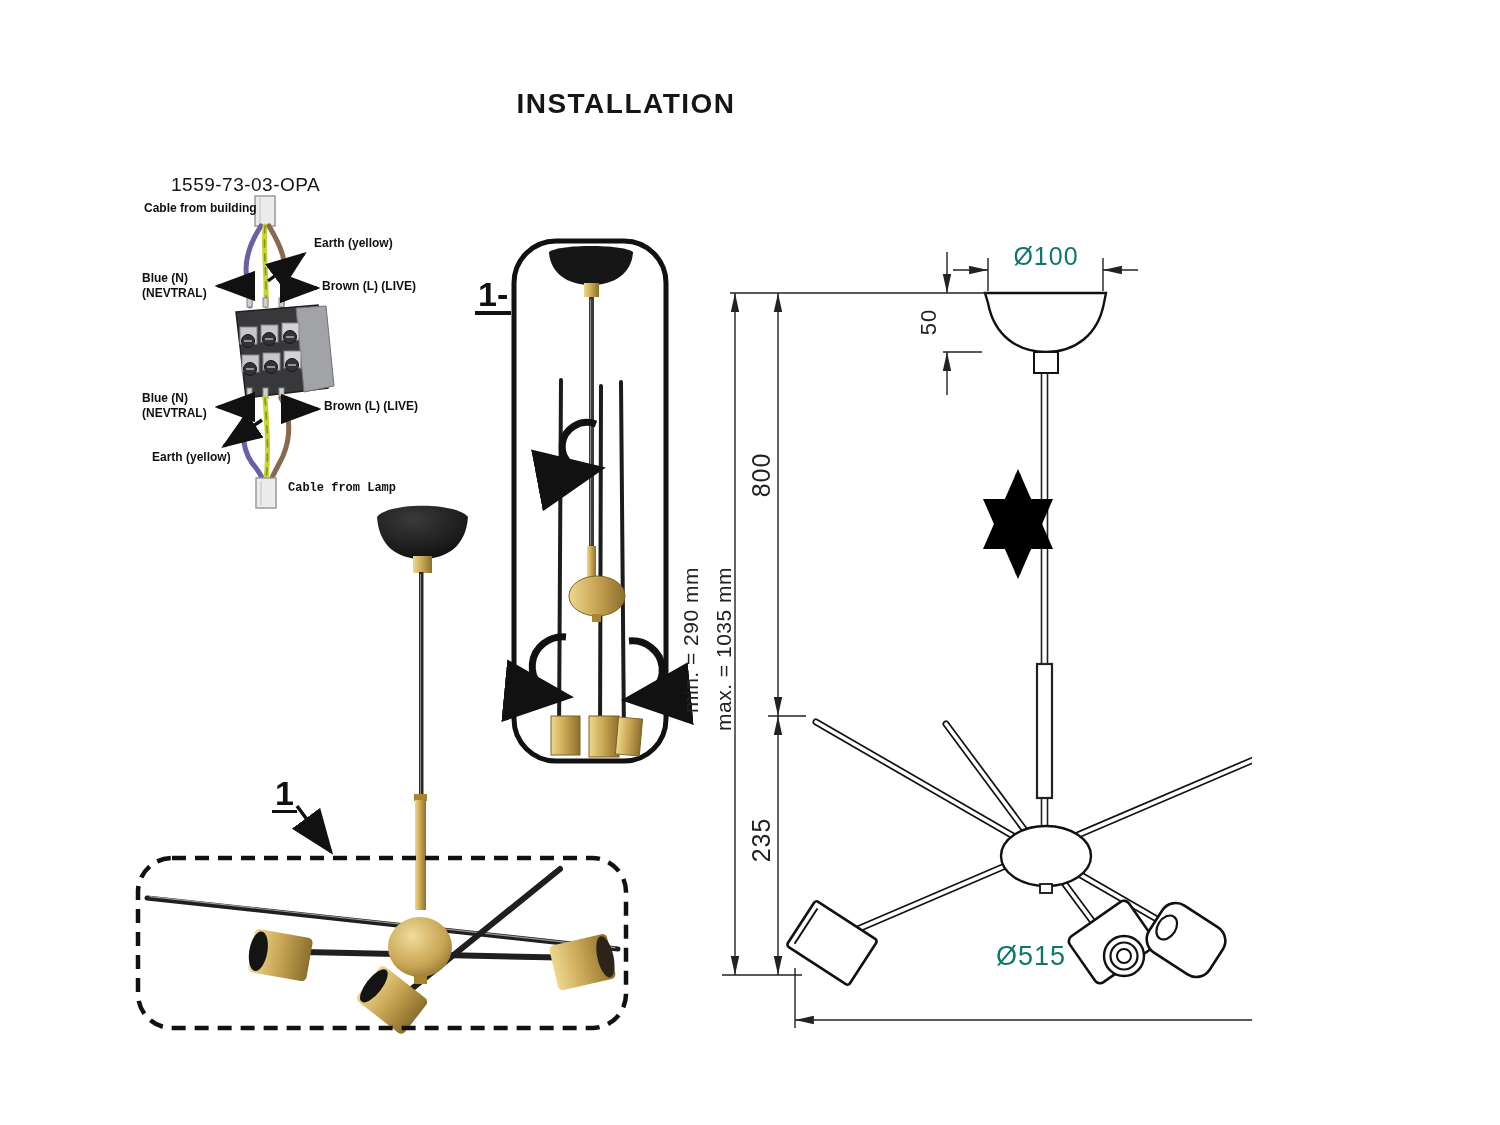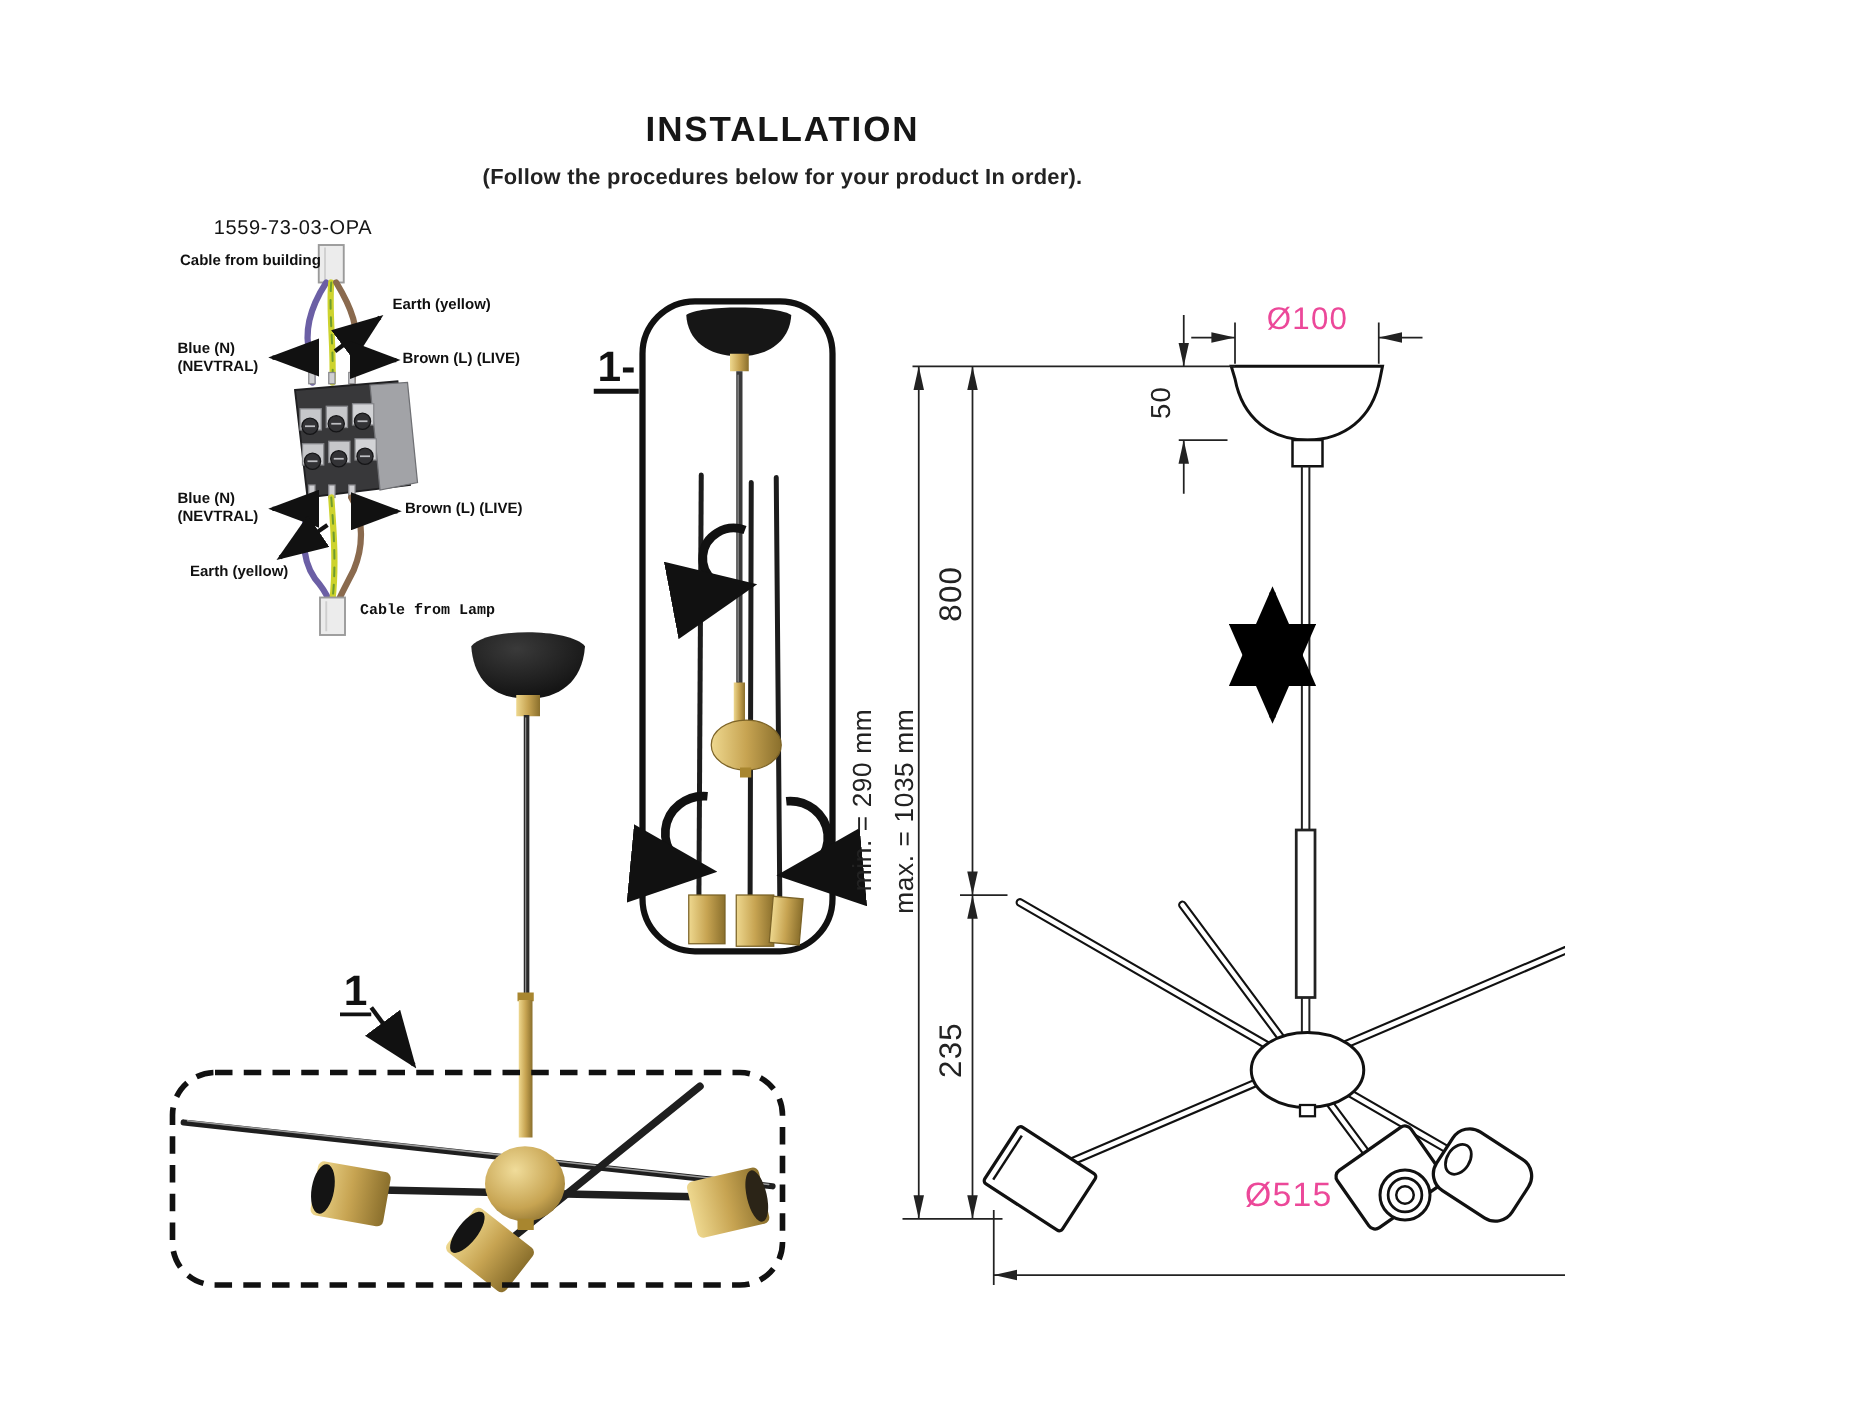--- a/index.html
+++ b/index.html
@@ -4,40 +4,39 @@
 <style>
   html,body{margin:0;padding:0;background:#fff;}
   .canvas{position:relative;width:1252px;height:1125px;background:#ffffff;overflow:hidden;
           font-family:"Liberation Sans",sans-serif;color:#1a1a1a;}
   .abs{position:absolute;}
   .nowrap{white-space:nowrap;}
   .page-title{left:0;right:0;top:88px;text-align:center;font-size:28px;font-weight:600;
               letter-spacing:1.5px;color:#161616;}
   .page-subtitle{left:0;right:0;top:131px;text-align:center;font-size:17.5px;font-weight:600;
                  letter-spacing:.2px;color:#222;}
-  .model-heading{left:171px;top:174px;font-size:16px;font-weight:500;letter-spacing:.5px;color:#141414;}
+  .model-heading{left:171px;top:174px;font-size:19px;font-weight:500;letter-spacing:.5px;color:#141414;}
   .wlabel{font-size:12px;font-weight:700;color:#101010;line-height:15px;}
   .callout{font-size:34px;font-weight:700;color:#111;border-bottom:3.5px solid #111;
            padding:0 3px 0 3px;line-height:34px;}
   .vlabel{position:absolute;transform:translate(-50%,-50%) rotate(-90deg);white-space:nowrap;}
   .minmax{font-size:21px;letter-spacing:.5px;color:#222;font-weight:500;}
   .dimnum{font-size:25px;letter-spacing:1px;color:#222;font-weight:500;}
   .dimlabel{position:absolute;transform:translate(-50%,-50%);white-space:nowrap;
-            font-size:25px;letter-spacing:1px;color:#ec4899;font-weight:500;}
+            font-size:25px;letter-spacing:1px;color:#0f766e;font-weight:500;}
   .spec{left:1071px;top:392px;font-size:25px;line-height:25.5px;letter-spacing:.3px;
         color:#161616;font-weight:500;}
   svg{position:absolute;overflow:visible;}
 </style>
 </head>
 <body>
 
 <div class="canvas">
 
   <div class="abs page-title">INSTALLATION</div>
-  <div class="abs page-subtitle">(Follow the procedures below for your product In order).</div>
 
   <div class="abs model-heading nowrap">1559-73-03-OPA</div>
 
   <svg class="abs" style="left:120px;top:180px;" width="340" height="350" viewBox="120 180 340 350">
     <defs>
       <marker id="awh" markerWidth="12" markerHeight="9" refX="11" refY="4.5" orient="auto">
         <polygon points="0,0 12,4.5 0,9" fill="#111"></polygon>
       </marker>
       <linearGradient id="wgold" x1="0" y1="0" x2="1" y2="0">
         <stop offset="0" stop-color="#e8cf85"></stop>

